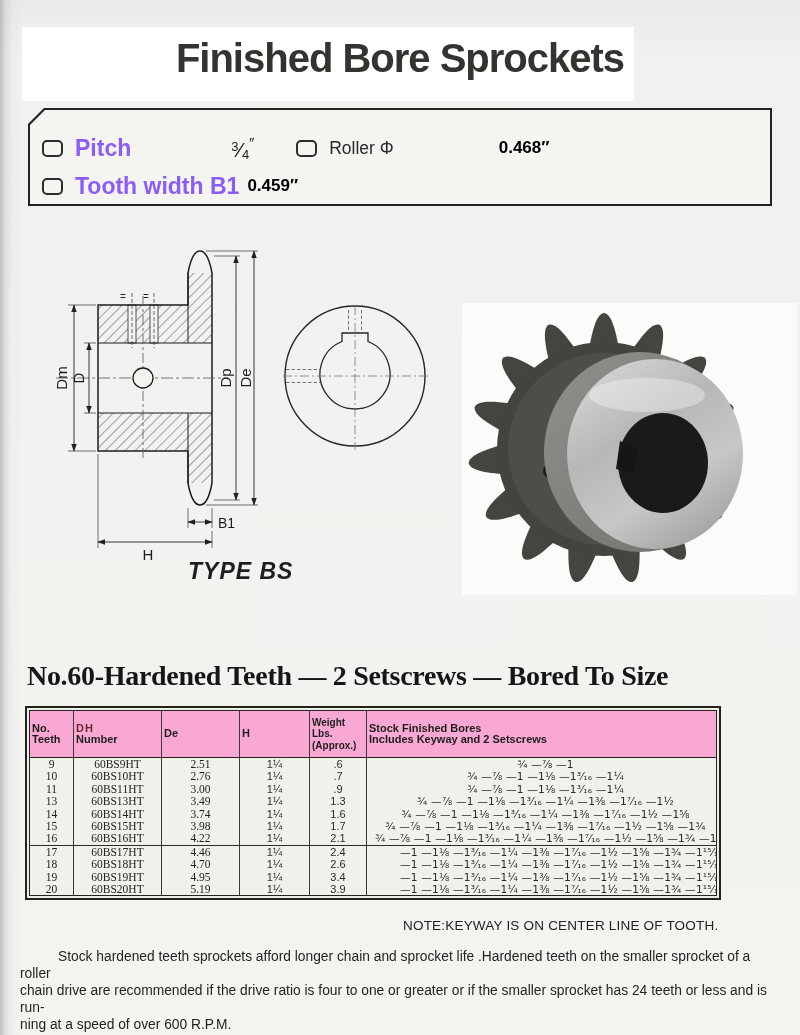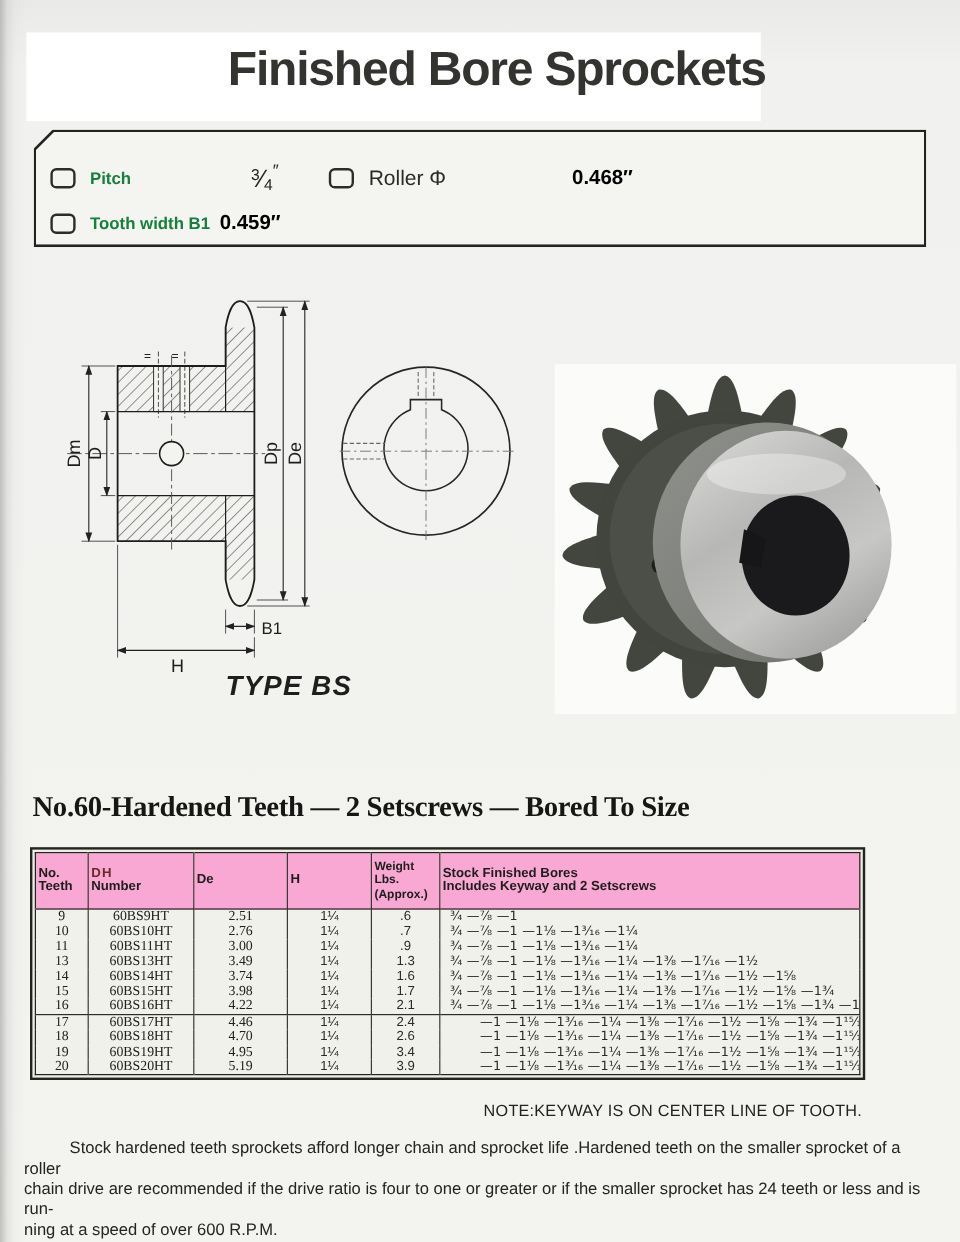--- a/index.html
+++ b/index.html
@@ -4,61 +4,61 @@
 <style>
   html,body{margin:0;padding:0;}
   body{width:800px;height:1035px;font-family:"Liberation Sans","DejaVu Sans",sans-serif;}
   #page{position:relative;width:800px;height:1035px;overflow:hidden;color:#1d1d1b;
     background:
       linear-gradient(90deg, rgba(130,130,130,.45) 0px, rgba(170,170,170,.22) 6px, rgba(200,200,200,.10) 12px, rgba(0,0,0,0) 22px),
       linear-gradient(180deg, #e9e9e8 0px, #f1f1ef 55px, #f3f3f0 100%);
   }
   
   .title-band{position:absolute;left:22px;top:27px;width:612px;height:74px;background:#ffffff;}
-  h1.page-title{position:absolute;left:104px;top:36px;width:620px;margin:0;text-align:center;
+  h1.page-title{position:absolute;left:90px;top:36px;width:620px;margin:0;text-align:center;
     font-size:40px;font-weight:bold;letter-spacing:-1px;color:#333330;}
   
   .spec-outer{position:absolute;left:28px;top:108px;width:744px;height:98px;background:#222;
     clip-path:polygon(16px 0,100% 0,100% 100%,0 100%,0 16px);}
   .spec-inner{position:absolute;left:2px;top:2px;right:2px;bottom:2px;background:#f4f4f1;
     clip-path:polygon(15px 0,100% 0,100% 100%,0 100%,0 15px);}
   .spec-row{position:absolute;height:28px;display:flex;align-items:center;}
   .cb{display:inline-block;width:17px;height:13px;border:2px solid #2c2c2c;border-radius:5px;background:transparent;}
-  .spec-label{font-size:14px;font-weight:bold;color:#15803d;}
+  .spec-label{font-size:23px;font-weight:bold;color:#8b5cf6;}
   .spec-label.normal{font-weight:normal;font-size:17.5px;color:#2a2a2a;}
   .spec-value{font-size:17px;font-weight:bold;color:#000000;}
   .frac{font-size:21px;font-weight:normal;color:#222;}
   .frac sup{font-size:13px;vertical-align:6px;}
   .frac sub{font-size:13px;vertical-align:-2px;}
   .frac .dprime{font-size:14px;vertical-align:9px;}
   
   .fig{position:absolute;}
   svg text{font-family:"Liberation Sans","DejaVu Sans",sans-serif;}
   .type-label{position:absolute;left:188px;top:558px;font-size:23px;font-weight:bold;font-style:italic;
     letter-spacing:1px;color:#1e1e1c;}
   
   h2.section-heading{position:absolute;left:27px;top:660px;margin:0;font-family:"Liberation Serif","DejaVu Serif",serif;
-    font-size:24px;font-weight:bold;letter-spacing:-0.3px;color:#161614;}
+    font-size:28px;font-weight:bold;letter-spacing:-0.3px;color:#161614;}
   
   .table-wrap{position:absolute;left:25px;top:706px;width:688px;border:2px solid #24241f;background:#ecedE7;padding:2px;}
   table.spec-table{border-collapse:collapse;table-layout:fixed;width:100%;border:1px solid #24241f;background:#f1f1ec;}
   col.c-teeth{width:44px;} col.c-dh{width:88px;} col.c-de{width:78px;} col.c-h{width:70px;} col.c-weight{width:57px;} col.c-bores{width:auto;}
   .spec-table th{background:#f9a8d4;border-right:1px solid #3a3a35;border-bottom:1.5px solid #24241f;
     font-family:Liberation Sans, sans-serif;font-weight:bold;color:#1d1d1b;
     height:44px;padding:1px 2px;font-size:11px;line-height:11.5px;vertical-align:middle;text-align:left;}
   .spec-table th:last-child{border-right:none;}
   .spec-table th .sm{font-size:10px;}
   .dh-red{color:#6b2a2a;letter-spacing:1px;}
   .spec-table td{border-right:1px solid #3a3a35;padding:0;height:12.4px;line-height:12.4px;
     font-size:11.5px;text-align:center;overflow:hidden;white-space:nowrap;color:#19191б;}
   .spec-table td:last-child{border-right:none;}
   .spec-table td.c-teeth,.spec-table td.c-dh,.spec-table td.c-de{font-family:"Liberation Serif","DejaVu Serif",serif;color:#20201d;}
   .spec-table td.c-h,.spec-table td.c-weight{font-family:"Liberation Sans","DejaVu Sans",sans-serif;font-size:11px;color:#2a2a28;}
   .spec-table td.c-bores{font-family:"DejaVu Sans","Liberation Sans",sans-serif;font-size:10.6px;
-    text-align:left;padding-left:8px;white-space:pre;letter-spacing:0.2px;color:#2a2a28;}
+    text-align:center;padding-left:8px;white-space:pre;letter-spacing:0.2px;color:#2a2a28;}
   tr.group-end td{border-bottom:1px solid #2e2e29;}
   
   .note-line{position:absolute;left:403px;top:918px;font-size:13.5px;color:#222;letter-spacing:0.2px;}
   .footer-par{position:absolute;left:20px;top:948px;width:762px;font-size:13.8px;line-height:17px;color:#242422;}
   .footer-par .line1{text-indent:38px;}
 </style>
 </head>
 <body>
 
 <div id="page">

